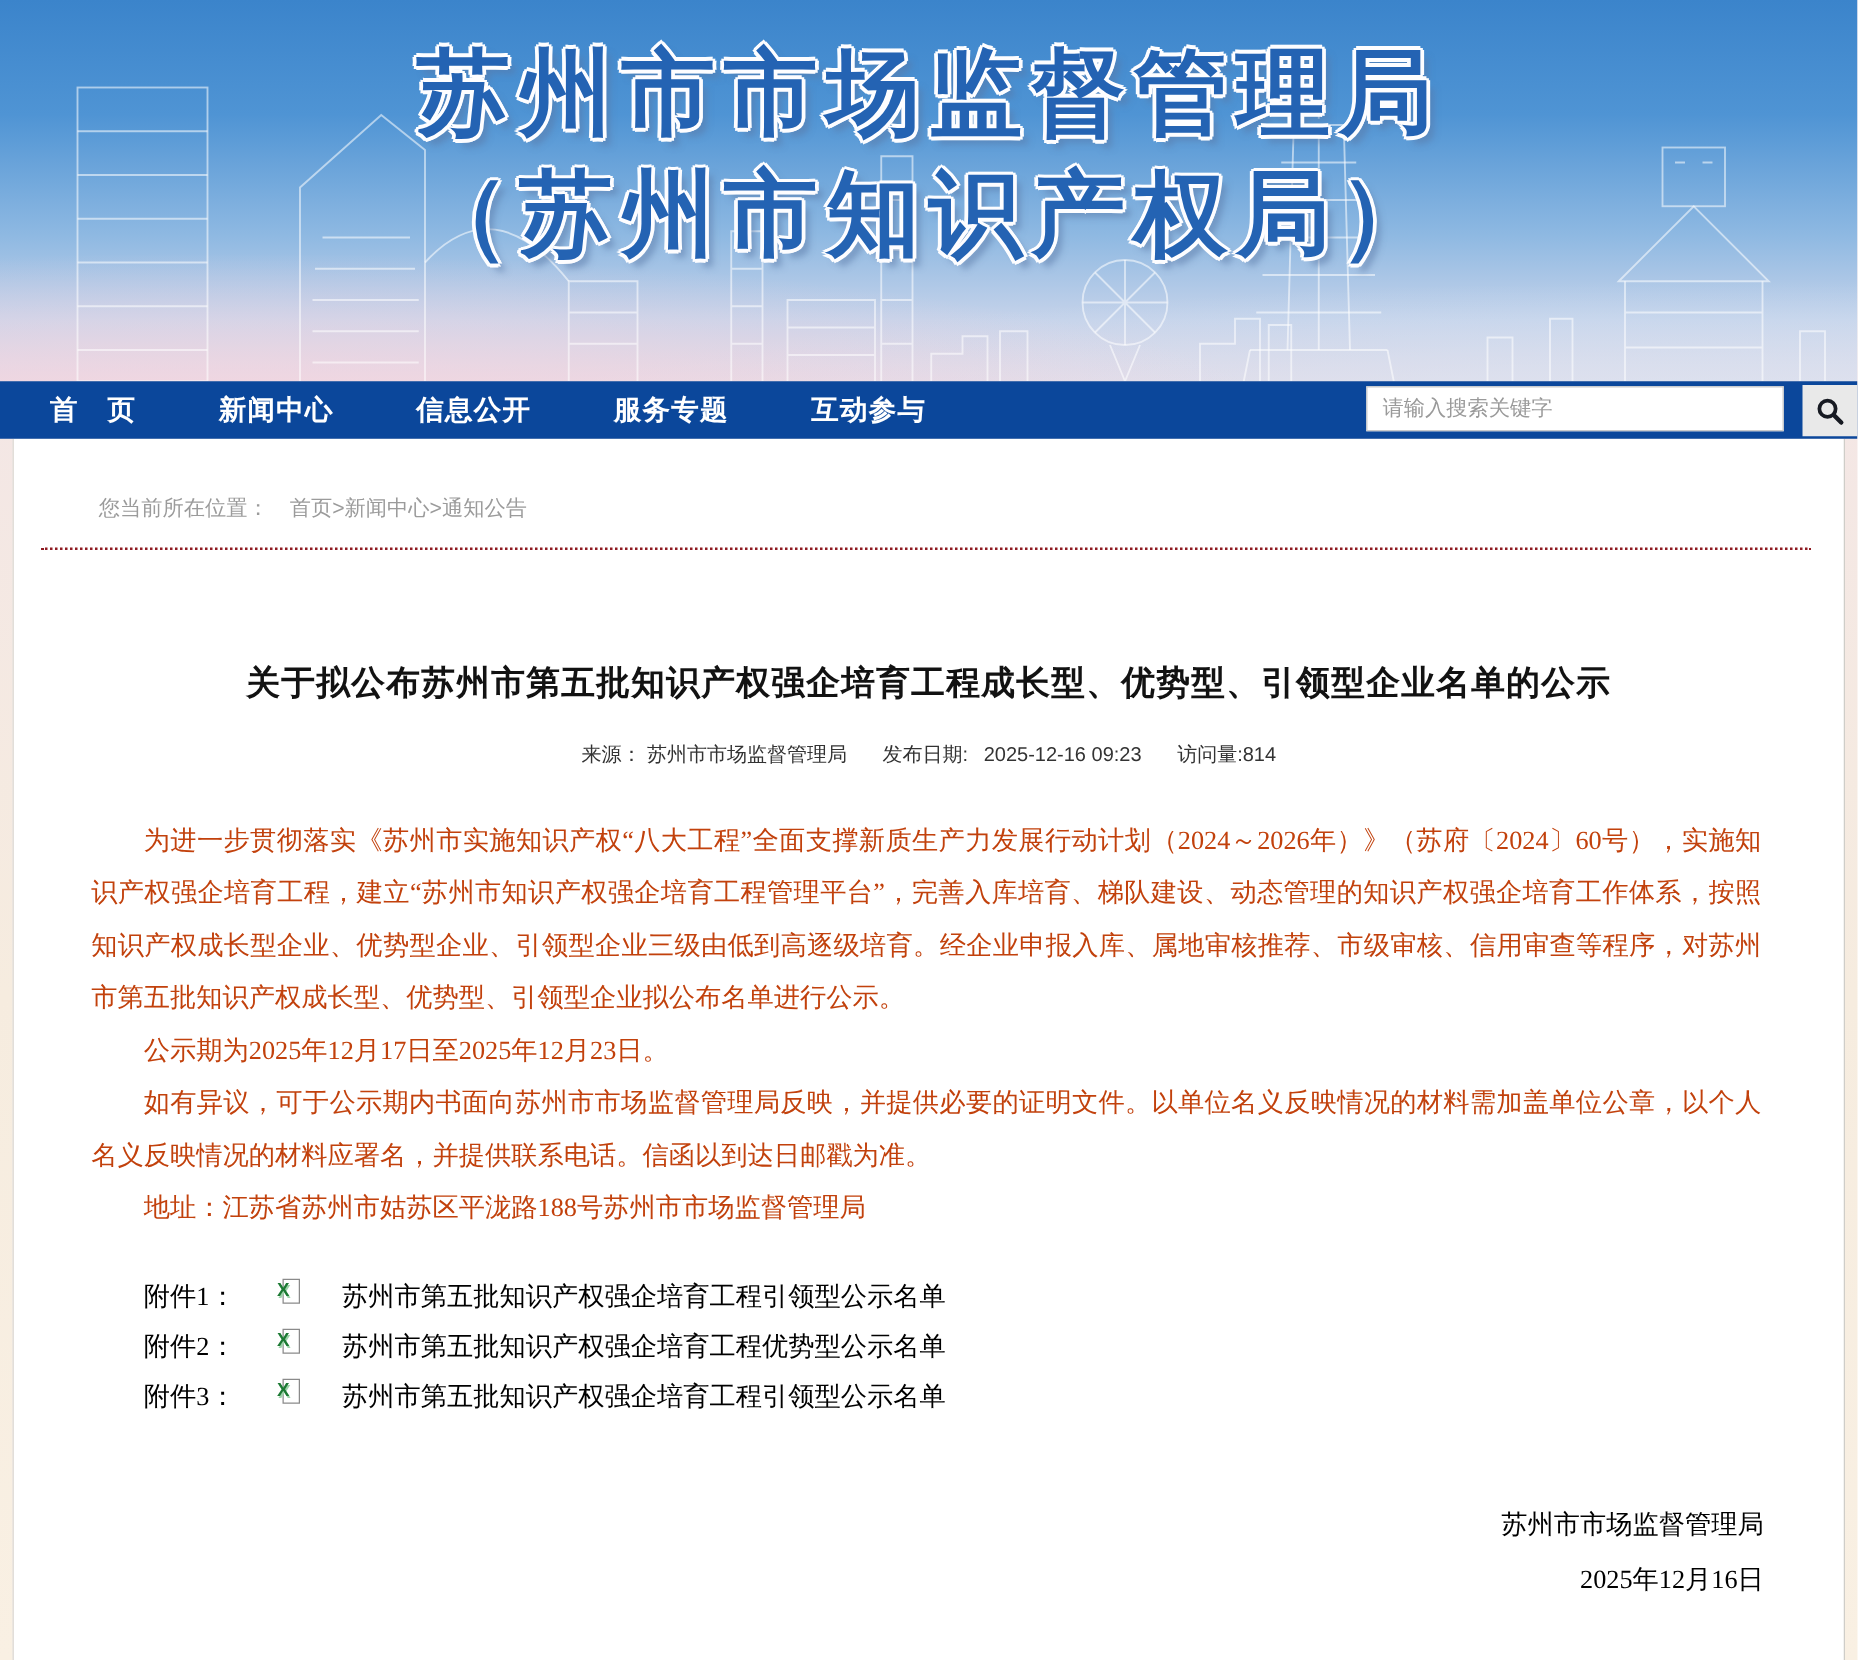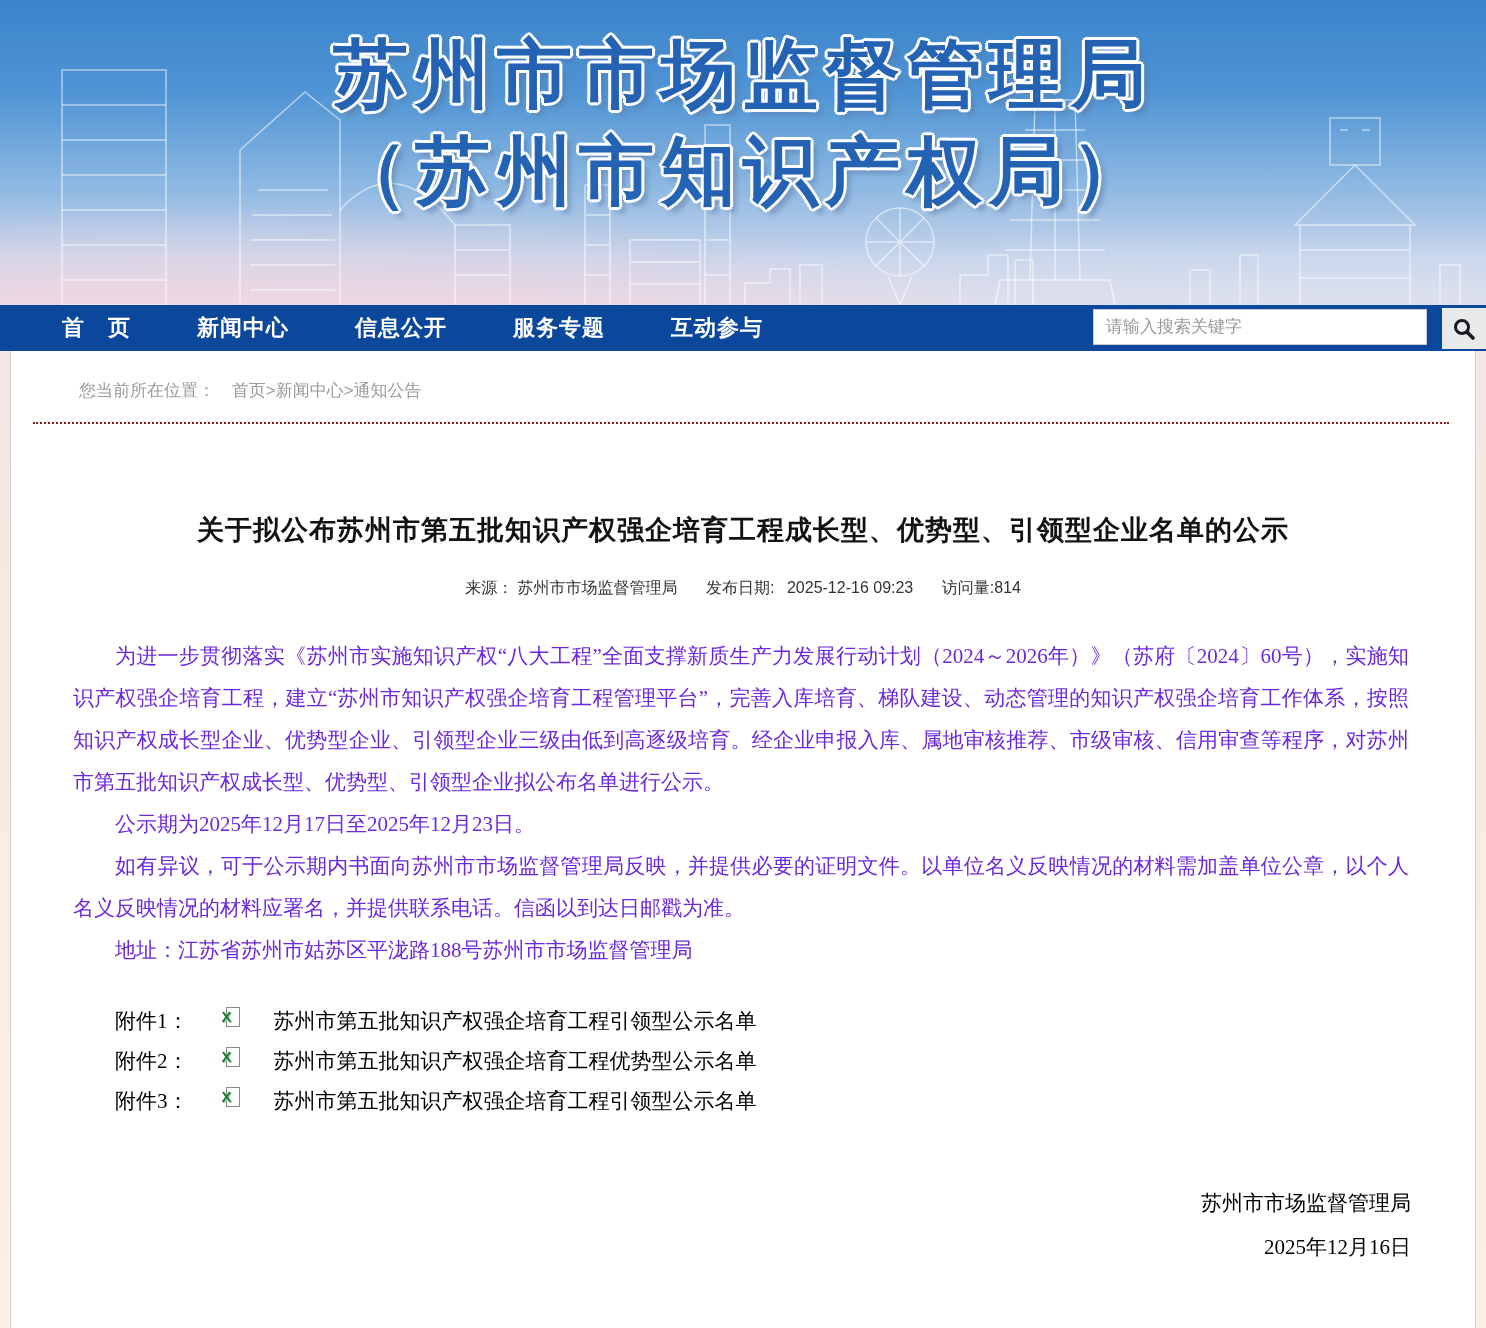--- a/index.html
+++ b/index.html
@@ -23,50 +23,50 @@
   }
   .banner-line{
     font-size:75px;line-height:97px;letter-spacing:7px;white-space:nowrap;
     text-shadow:
       3px 0 0 #fdfdff,-3px 0 0 #fdfdff,0 3px 0 #fdfdff,0 -3px 0 #fdfdff,
       2px 2px 0 #fdfdff,-2px -2px 0 #fdfdff,2px -2px 0 #fdfdff,-2px 2px 0 #fdfdff,
       6px 6px 5px rgba(90,120,165,.5);
   }
   
   .navbar{position:relative;height:46px;background:#0b479b;}
-  .nav-items{display:flex;align-items:center;height:100%;padding-left:62px;gap:66px;}
+  .nav-items{display:flex;align-items:center;height:100%;padding-left:40px;gap:66px;}
   .nav-item{color:#fff;font-size:22px;font-weight:700;letter-spacing:1px;cursor:pointer;white-space:nowrap;}
   .search-input{
     position:absolute;top:4px;right:59px;width:308px;height:34px;
     border:1px solid #c9c9c9;padding:0 12px;font-size:17px;color:#333;
     font-family:"Liberation Sans",sans-serif;outline:none;
   }
   .search-input::placeholder{color:#9a9a9a;}
   .search-btn{
     position:absolute;top:3px;right:0;width:44px;height:41px;background:#e9e9e9;
     border:none;display:flex;align-items:center;justify-content:center;cursor:pointer;
   }
   
   .content-panel{
     margin:0 10px;background:#fff;height:977px;box-sizing:border-box;
     border-left:1px solid #d9d3cd;border-right:1px solid #cfcdc8;overflow:hidden;
   }
-  .breadcrumb{padding:28px 0 0 68px;color:#9b9b9b;font-size:17px;}
+  .breadcrumb{padding:44px 0 0 68px;color:#9b9b9b;font-size:17px;}
   .breadcrumb-path{margin-left:12px;color:#9b9b9b;cursor:pointer;}
   .divider{margin:20px 26px 0 22px;border:none;border-top:2px dotted #8e1b22;height:0;}
   .article-title{
     margin:88px 60px 0;text-align:center;font-size:27px;font-weight:700;color:#121212;
     letter-spacing:1px;
   }
   .article-meta{margin-top:30px;text-align:center;font-size:16px;color:#333;}
   .meta-gap{margin-left:24px;margin-top:39px;}
   .meta-small-gap{margin-left:8px;margin-top:36px;}
   .article-body{
     margin:36px 66px 0 62px;font-family:"Liberation Serif","DejaVu Serif",serif;
-    font-size:21px;line-height:42px;color:#6d28d9;text-align:justify;
+    font-size:21px;line-height:42px;color:#c2410c;text-align:justify;
   }
   .article-body p{margin:0;text-indent:2em;}
   .attachments{
     margin:36px 66px 0 62px;font-family:"Liberation Serif","DejaVu Serif",serif;
     font-size:21px;color:#000;
   }
   .attachment-row{display:flex;align-items:flex-start;height:40px;padding-left:42px;gap:32px;}
   .attachment-name{cursor:pointer;}
   .xls-icon{display:inline-block;position:relative;width:18px;height:20px;margin:0 2px 0 1px;flex:0 0 auto;}
   .xls-page{position:absolute;right:0;top:0;width:12px;height:18px;background:#fff;border:1px solid #8a8a8a;}

